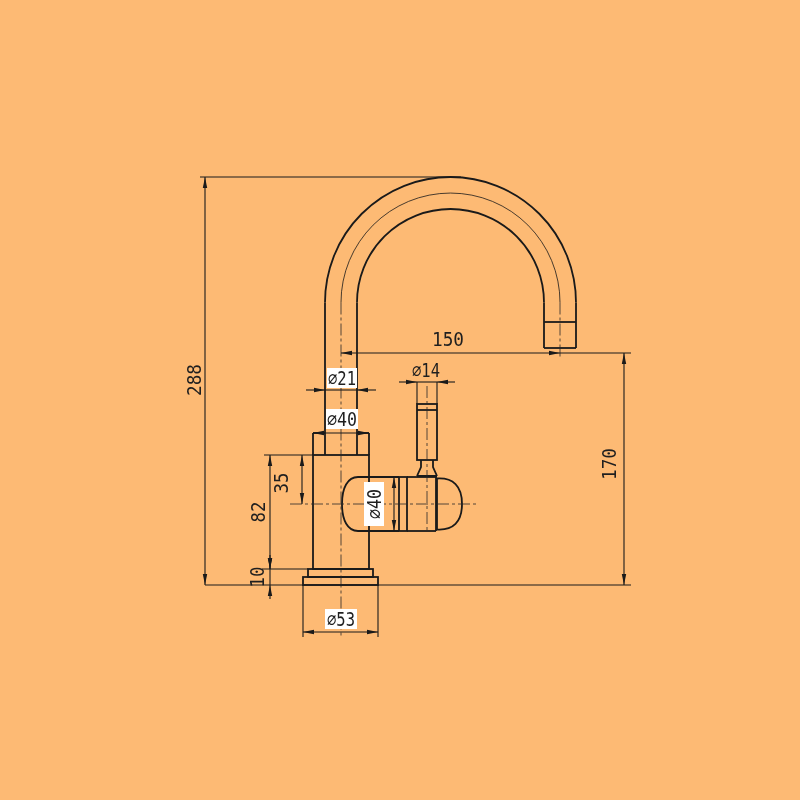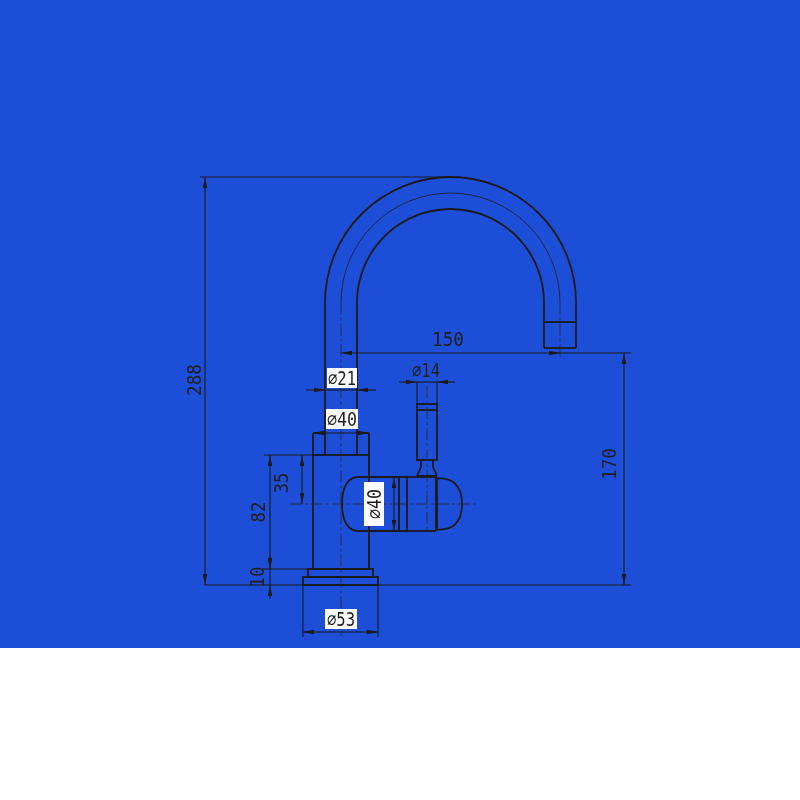--- a/index.html
+++ b/index.html
@@ -6,22 +6,22 @@
     margin: 0;
     padding: 0;
     background: #ffffff;
     width: 800px;
     height: 800px;
     overflow: hidden;
   }
   #canvas {
     position: relative;
     width: 800px;
-    height: 648px;
-    background: #1d4ed8;
+    height: 800px;
+    background: #fdba74;
   }
   svg { display: block; }
   .obj  { stroke: #1a1a1a; stroke-width: 1.8; fill: none; }
   .thin { stroke: #1a1a1a; stroke-width: 0.8; fill: none; }
   .cl   { stroke: #2a2a2a; stroke-width: 0.8; fill: none;
           stroke-dasharray: 12 3 3 3; }
   .dim  { stroke: #1a1a1a; stroke-width: 1.1; fill: none; }
   .txtbg { fill: #ffffff; stroke: none; }
   text.dimtxt {
     font-family: "DejaVu Sans Mono", "DejaVu Sans", monospace;

